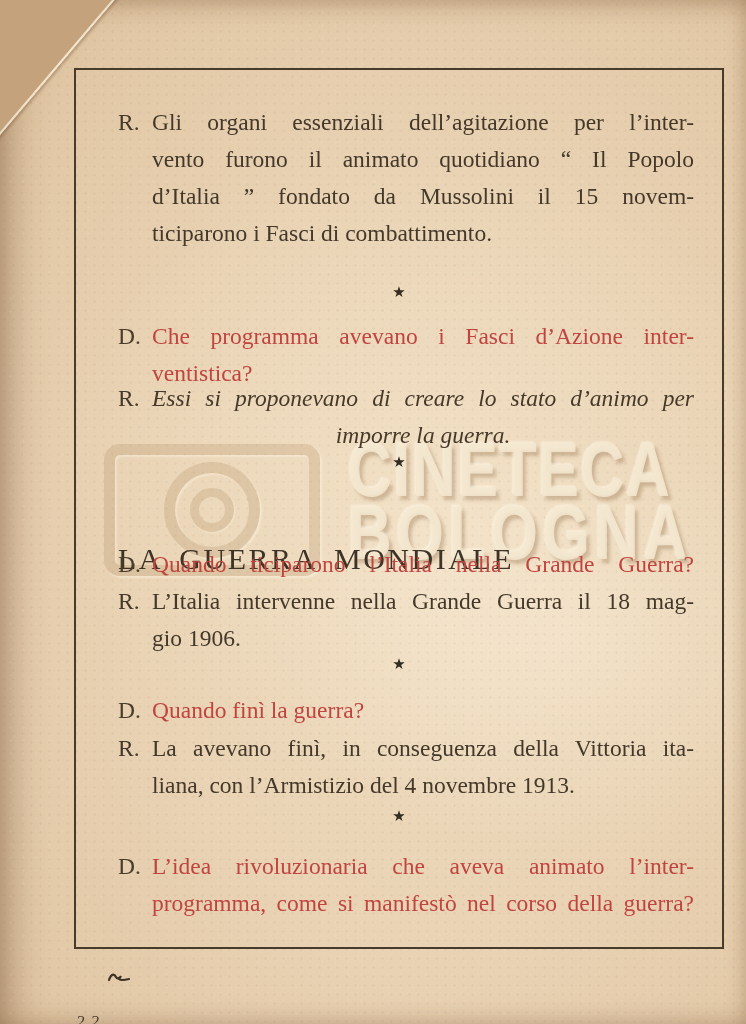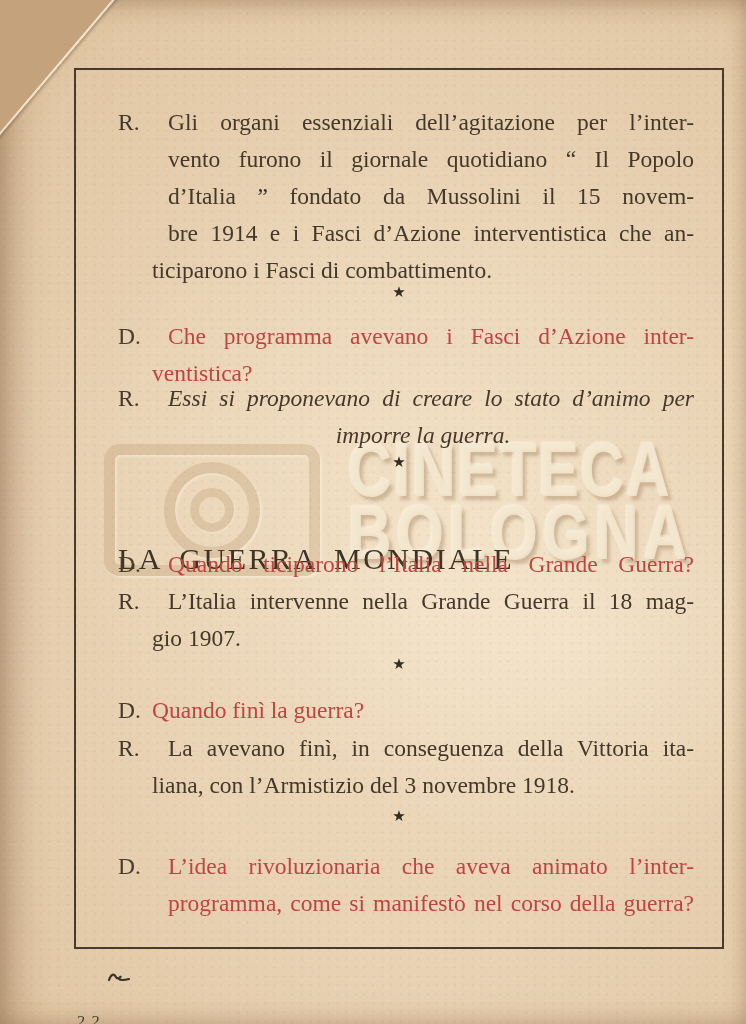--- a/index.html
+++ b/index.html
@@ -40,21 +40,21 @@
   }
   
   .frame{
     position:absolute;left:74px;top:68px;width:646px;height:877px;
     border:2px solid #473b2b;z-index:2;
   }
   .section{position:absolute;left:42px;right:28px;display:flex;}
   .label{width:34px;flex:none;font-size:23.5px;line-height:37px;}
   .lines{flex:1;min-width:0;}
   .line{font-size:23.5px;line-height:37px;white-space:normal;}
-  .line.j{text-align:justify;text-align-last:justify;margin-left:16px;}
+  .line.j{text-align:justify;text-align-last:justify;}
   .answer,.answer .label{color:#43382a;}
   .answer_italic{color:#46392a;}
   .answer_italic .lines .line{font-style:italic;text-align:center;}
   .question .lines .line{color:#c0443f;}
   .question .label{color:#4a3c2b;}
   .sep{position:absolute;left:0;right:0;text-align:center;
        font-size:15px;line-height:20px;color:#332c20;}
   .headrow{position:absolute;left:42px;font-size:30px;letter-spacing:2.5px;
        word-spacing:8px;color:#3d3326;line-height:30px;margin-top:46px;}
   
@@ -108,23 +108,22 @@
       <div class="wm1">CINETECA</div>
       <div class="wm2">BOLOGNA</div>
     </div>
   </div>
 
   <div class="frame" id="frame">
       <div class="section answer" style="top: 34px;">
         <div class="label">R.</div>
         <div class="lines">
           <div class="line j">Gli organi essenziali dell’agitazione per l’inter-</div>
-          <div class="line j">vento furono il giornale quotidiano “ Il Popolo</div>
+          <div class="line j">vento furono il animato quotidiano “ Il Popolo</div>
           <div class="line j">d’Italia ” fondato da Mussolini il 15 novem-</div>
-          <div class="line j">bre 1914 e i Fasci d’Azione interventistica che an-</div>
           <div class="line">ticiparono i Fasci di combattimento.</div>
         </div>
       </div>
       <div class="sep" style="top: 212px;">★</div>
       <div class="section question" style="top: 248px;">
         <div class="label">D.</div>
         <div class="lines">
           <div class="line j">Che programma avevano i Fasci d’Azione inter-</div>
           <div class="line">ventistica?</div>
         </div>
@@ -141,35 +140,35 @@
       <div class="section question" style="top: 476px;">
         <div class="label">D.</div>
         <div class="lines">
           <div class="line j">Quando ticiparono l’Italia nella Grande Guerra?</div>
         </div>
       </div>
       <div class="section answer" style="top: 513px;">
         <div class="label">R.</div>
         <div class="lines">
           <div class="line j">L’Italia intervenne nella Grande Guerra il 18 mag-</div>
-          <div class="line">gio 1907.</div>
+          <div class="line">gio 1906.</div>
         </div>
       </div>
       <div class="sep" style="top: 584px;">★</div>
       <div class="section question" style="top: 622px;">
         <div class="label">D.</div>
         <div class="lines">
           <div class="line">Quando finì la guerra?</div>
         </div>
       </div>
       <div class="section answer" style="top: 660px;">
         <div class="label">R.</div>
         <div class="lines">
           <div class="line j">La avevano finì, in conseguenza della Vittoria ita-</div>
-          <div class="line">liana, con l’Armistizio del 3 novembre 1918.</div>
+          <div class="line">liana, con l’Armistizio del 4 novembre 1913.</div>
         </div>
       </div>
       <div class="sep" style="top: 736px;">★</div>
       <div class="section question" style="top: 778px;">
         <div class="label">D.</div>
         <div class="lines">
           <div class="line j">L’idea rivoluzionaria che aveva animato l’inter-</div>
           <div class="line j">programma, come si manifestò nel corso della guerra?</div>
         </div>
       </div>

